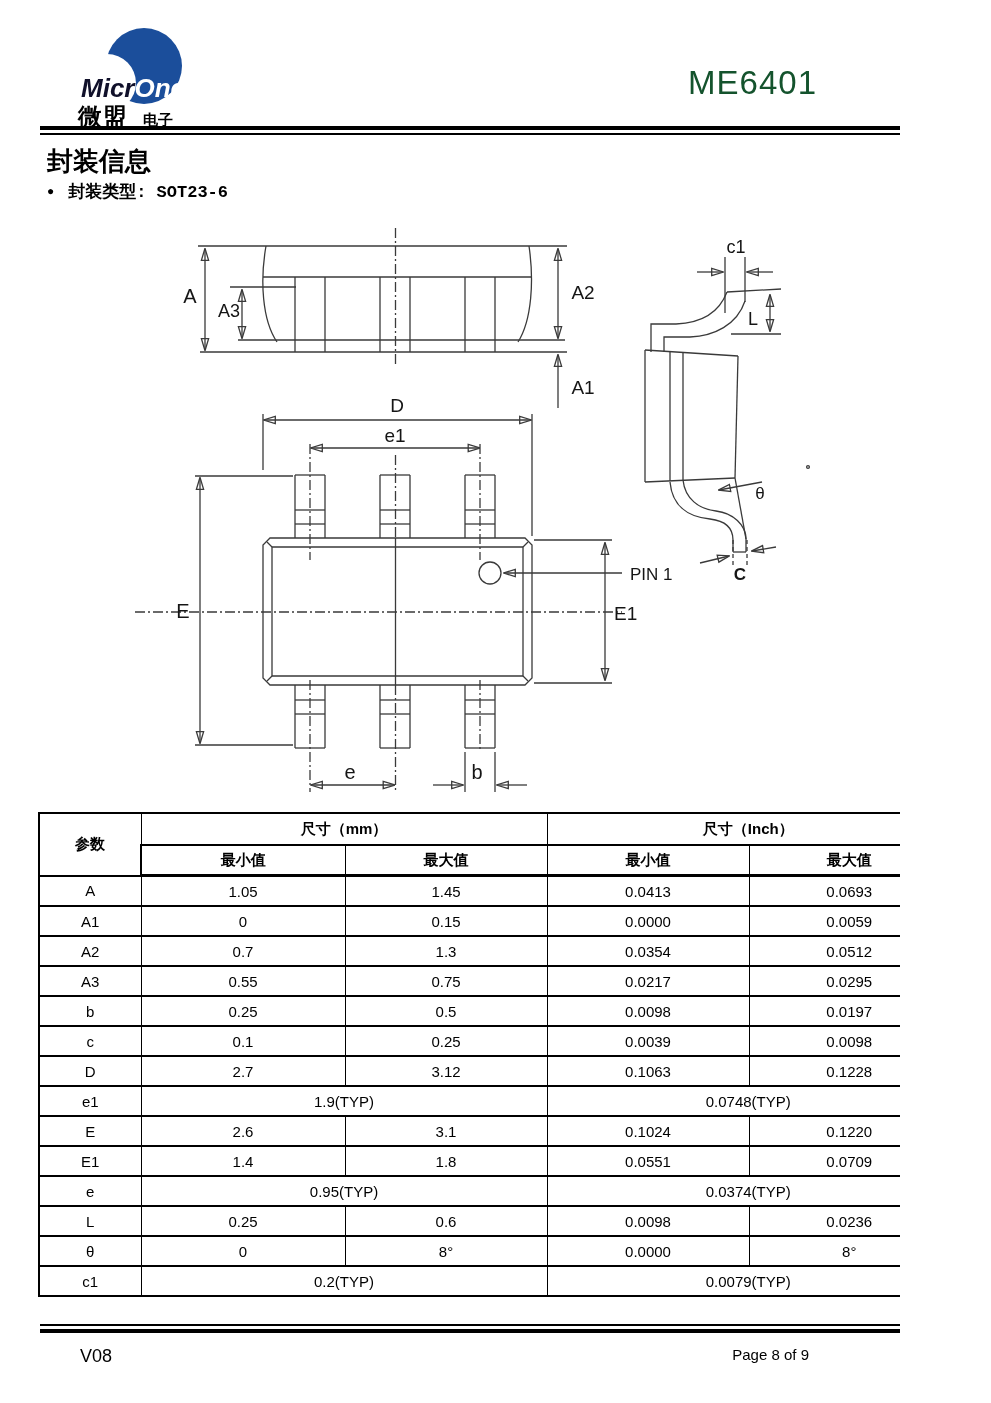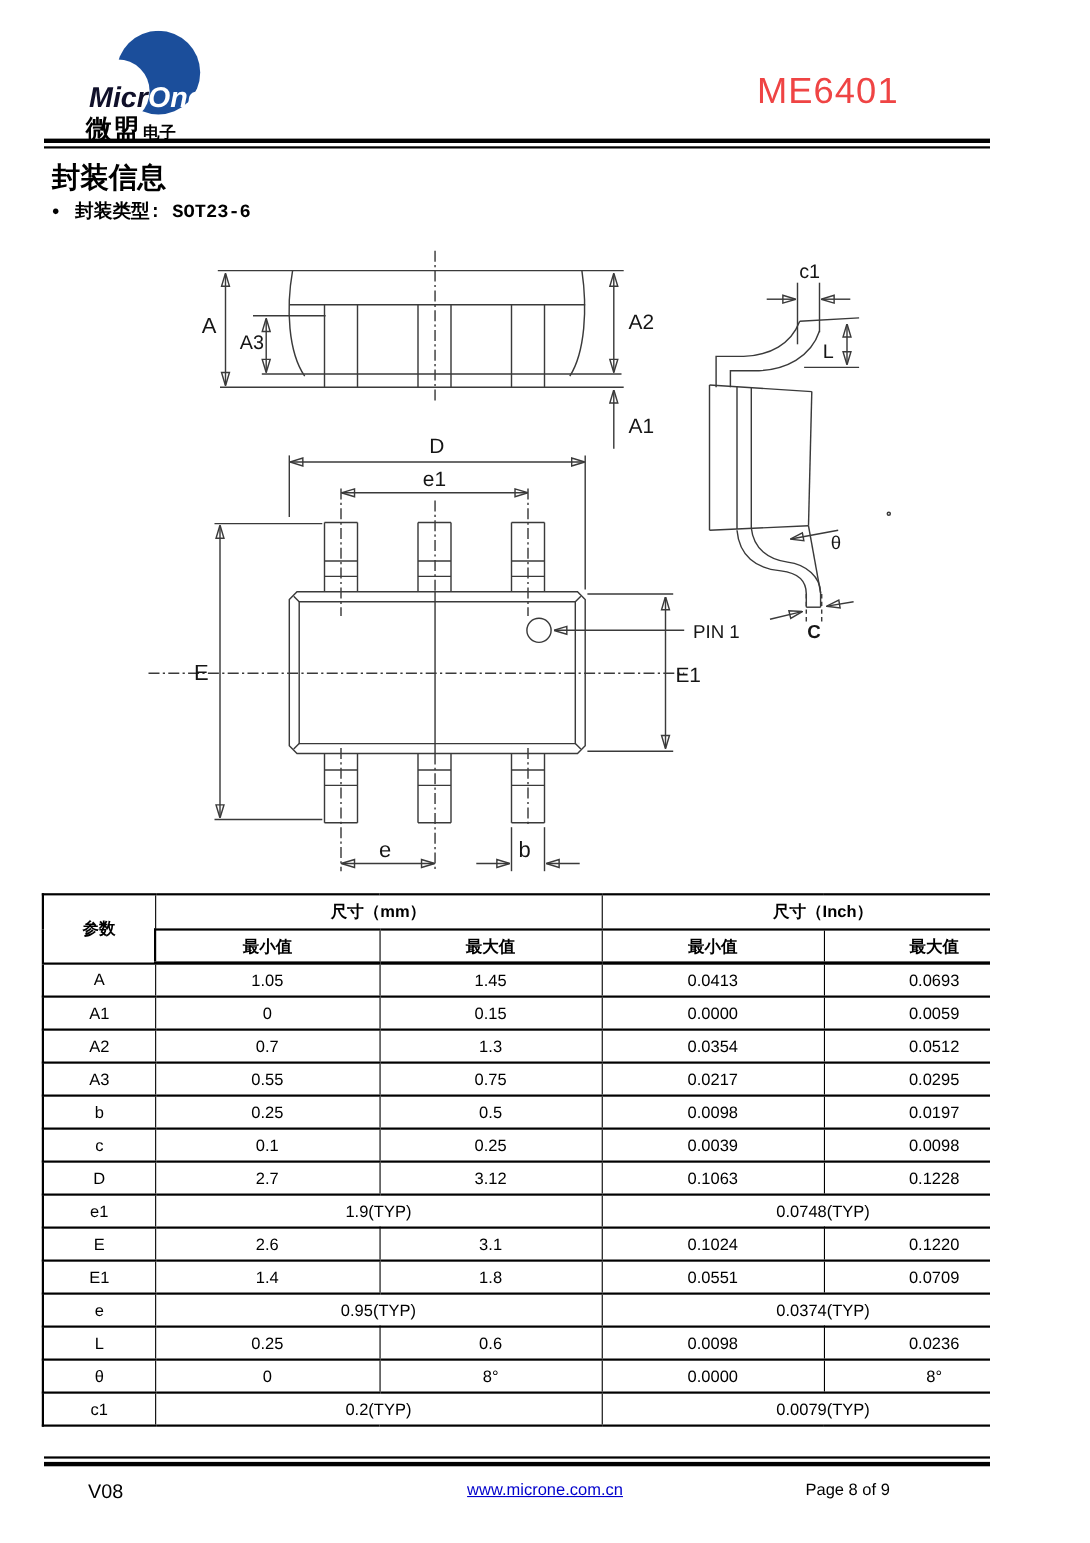--- a/index.html
+++ b/index.html
@@ -1,25 +1,25 @@
 <!DOCTYPE html>
 <html><head>
 <meta charset="utf-8">
 <style>
   html,body{margin:0;padding:0;background:#fff;}
   #page{position:relative;width:900px;height:1403px;background:#ffffff;overflow:hidden;
         font-family:"Liberation Sans","DejaVu Sans",sans-serif;color:#000;}
   .abs{position:absolute;}
 
   
-  #doc-title{top:64px;right:83px;font-size:33px;font-weight:400;letter-spacing:1px;color:#ef4444;}
+  #doc-title{top:64px;right:83px;font-size:33px;font-weight:400;letter-spacing:1px;color:#14532d;}
   #header-rule{top:126px;left:40px;width:911px;height:3px;border-top:4.5px solid #000;border-bottom:2px solid #000;}
   #logo-cjk{left:78px;top:101px;white-space:nowrap;}
   #logo-cjk .big{font-size:24px;font-weight:bold;letter-spacing:1px;}
-  #logo-cjk .small{font-size:15px;font-weight:bold;margin-left:2px;}
+  #logo-cjk .small{font-size:15px;font-weight:bold;margin-left:15px;}
 
   
   #section-title{left:47px;top:144px;font-size:26px;font-weight:bold;}
   #bullet-line{left:47px;top:180px;font-size:17px;font-weight:bold;font-family:Liberation Mono, monospace;}
   #bullet-line .dot{font-size:12px;vertical-align:2px;margin-right:14px;}
 
   
   #drawing{left:0;top:0;width:991px;height:810px;}
   #drawing line,#drawing path,#drawing circle,#drawing rect{stroke:#3a3a3a;stroke-width:1.3;fill:none;}
   #drawing text{stroke:none;fill:#151515;font-family:"Liberation Sans","DejaVu Sans",sans-serif;}
@@ -338,18 +338,15 @@
             <td>c1</td>
             <td colspan="2">0.2(TYP)</td>
             <td colspan="2">0.0079(TYP)</td>
           </tr>
         </tbody>
     </table>
   </div>
 
   <div class="abs" id="footer-rule"></div>
   <div class="abs" id="footer-version">V08</div>
-  <div class="abs" id="footer-link-wrap">
-    <a href="#" id="footer-link">www.microne.com.cn</a>
-  </div>
   <div class="abs" id="footer-page">Page 8 of 9</div>
 
 </div>
 
 </body></html>

